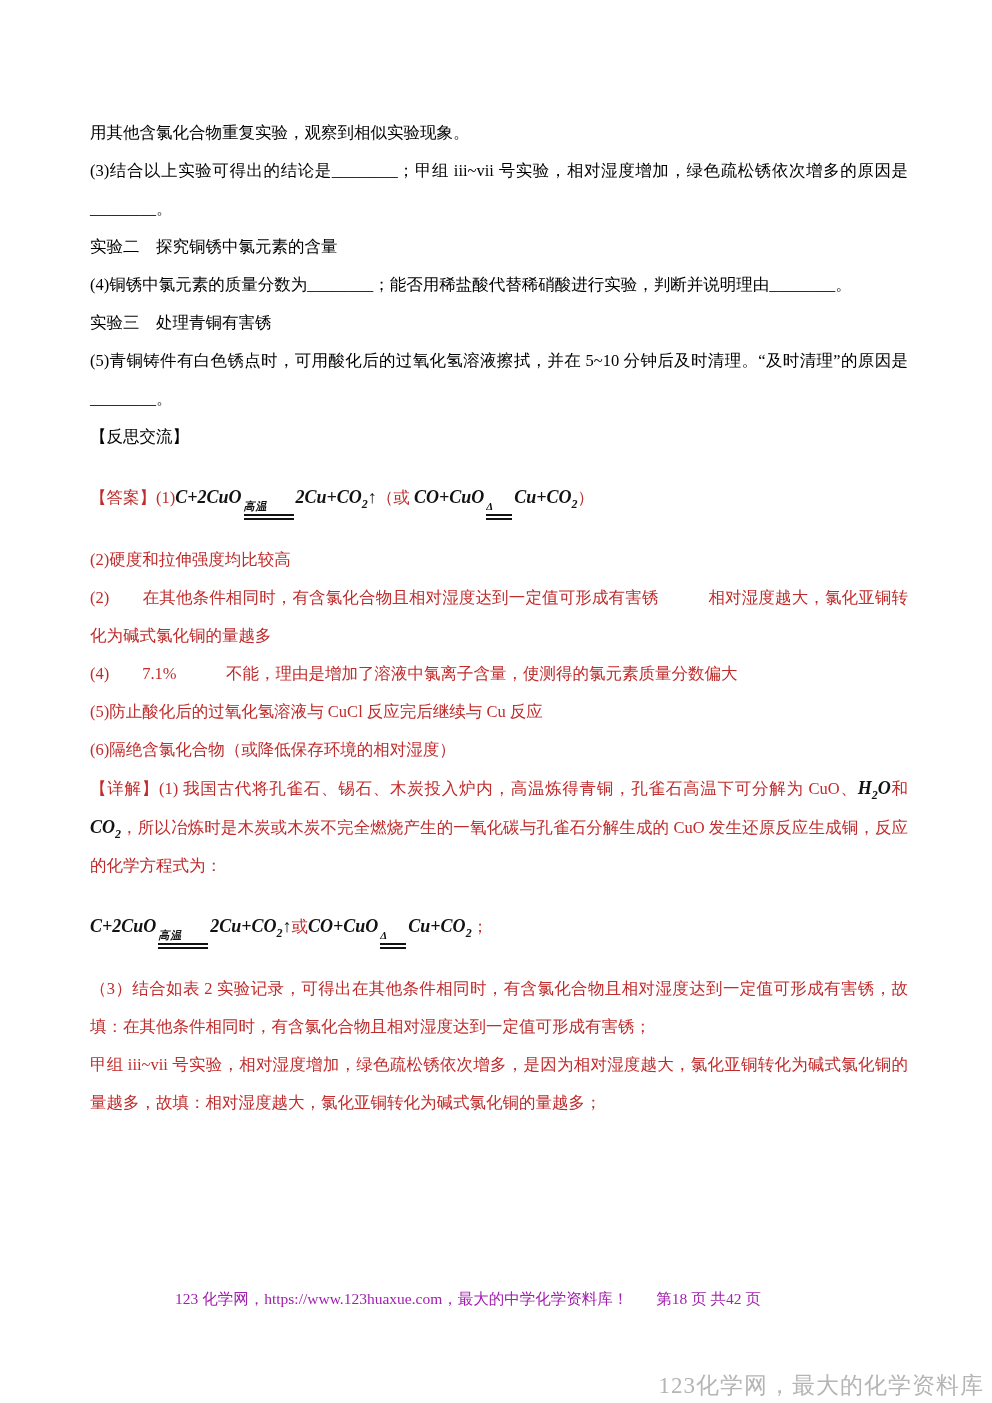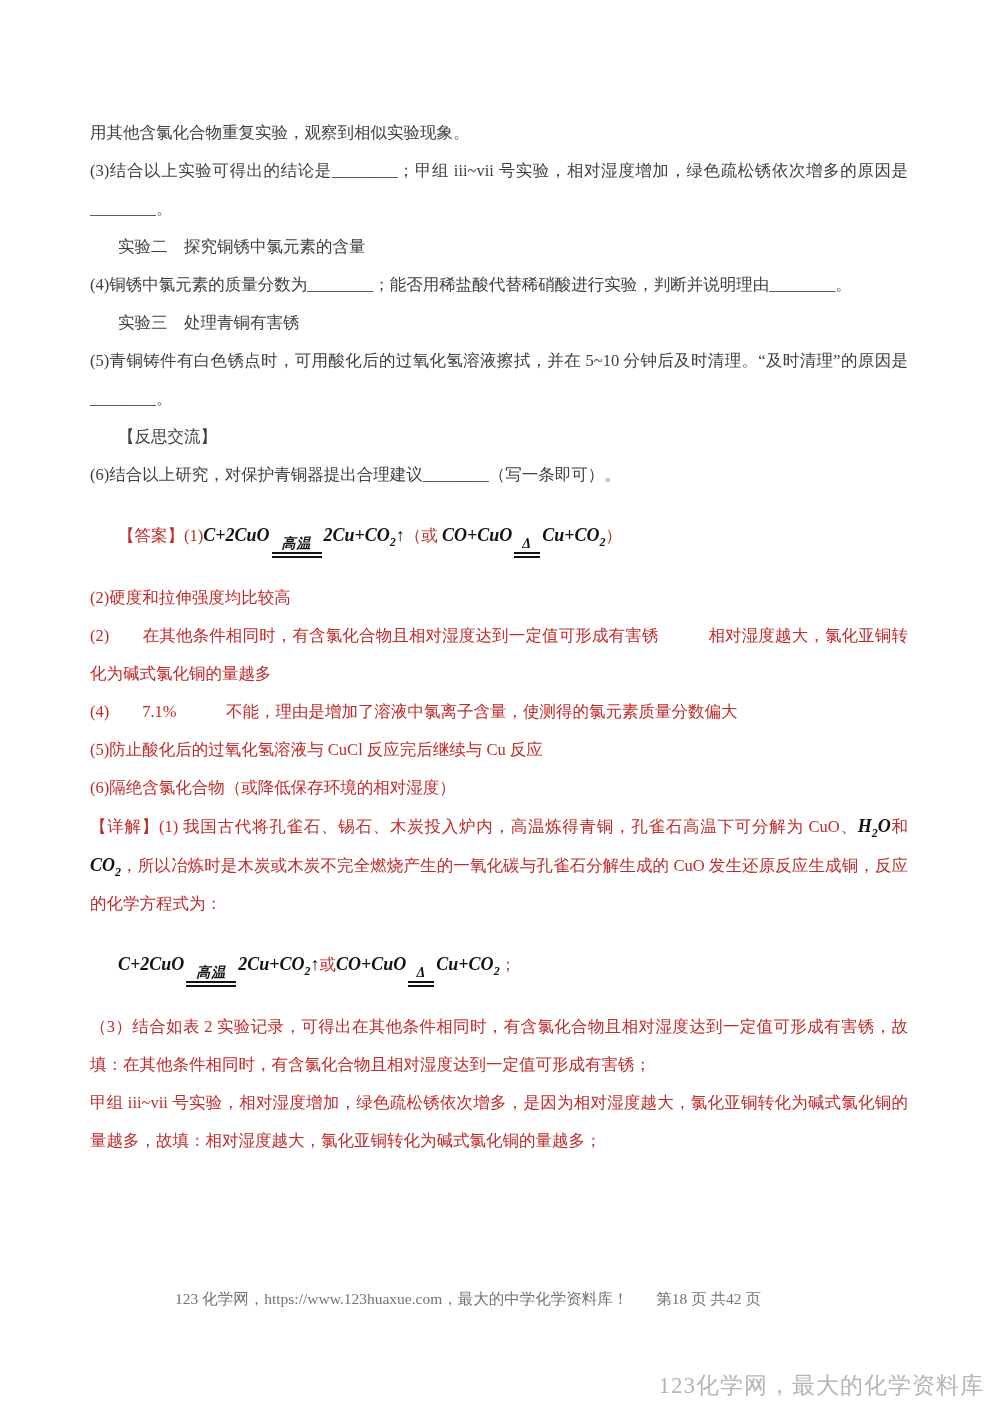--- a/index.html
+++ b/index.html
@@ -15,24 +15,24 @@
     font-family: "Liberation Serif", "DejaVu Serif", serif;
   }
   .content {
     position: absolute;
     left: 90px; top: 114px; width: 818px;
   }
   p.line {
     margin: 0;
     font-size: 16.5px;
     line-height: 38px;
-    color: #404040;
+    color: #000000;
     text-align: justify;
   }
-  p.nojust { text-align: left; margin-left: 28px; }
+  p.nojust { text-align: left; }
   p.red { color: #c02b2b; }
   .chem {
     font-weight: bold;
     color: #121212;
     font-size: 18px;
     white-space: nowrap;
     font-style: italic;
   }
   .chem sub {
     font-size: 12px;
@@ -42,42 +42,42 @@
     padding-top: 22px;
     padding-bottom: 16px;
   }
   .eq-cond {
     display: inline-block;
     vertical-align: -7px;
     margin: 0 2px;
   }
   .eq-cond .cond-label {
     display: block;
-    text-align: center;
-    font-size: 14px;
+    text-align: left;
+    font-size: 11px;
     font-weight: bold;
     color: #121212;
     line-height: 16px;
     letter-spacing: 1px;
   }
   .eq-cond .cond-line {
     display: block;
     height: 2px;
     border-top: 2px solid #121212;
     border-bottom: 2px solid #121212;
     margin-bottom: 5px;
   }
   .cond-wide { min-width: 50px; }
   .cond-narrow { min-width: 26px; }
   .footer {
     position: absolute;
     left: 0; top: 1288px; width: 936px;
     text-align: center;
     font-size: 15.5px;
-    color: #737373;
+    color: #a21caf;
     line-height: 22px;
   }
   .footer .footer-page { margin-left: 28px; }
   .watermark {
     position: absolute;
     right: 8px; top: 1370px;
     font-size: 23px;
     color: #b5b5b5;
     letter-spacing: 1px;
   }
@@ -96,21 +96,20 @@
 
 
     <p class="line"><span>(4)铜锈中氯元素的质量分数为________；能否用稀盐酸代替稀硝酸进行实验，判断并说明理由________。</span></p>
 
     <p class="line nojust"><span>实验三　处理青铜有害锈</span></p>
 
     <p class="line"><span>(5)青铜铸件有白色锈点时，可用酸化后的过氧化氢溶液擦拭，并在 5~10 分钟后及时清理。“及时清理”的原因是________。</span></p>
 
     <p class="line nojust"><span>【反思交流】</span></p>
 
-    <p class="line"><span>(6)结合以上研究，对保护青铜器提出合理建议________（写一条即可）。</span></p>
 
     <p class="line nojust red eq-line"><span>【答案】</span><span>(1)</span><span class="chem"><span>C+2CuO</span><span class="eq-cond cond-wide"><span class="cond-label">高温</span><span class="cond-line"></span></span><span>2Cu+CO</span><sub>2</sub><span>↑</span></span><span>（或 </span><span class="chem"><span>CO+CuO</span><span class="eq-cond cond-narrow"><span class="cond-label">Δ</span><span class="cond-line"></span></span><span>Cu+CO</span><sub>2</sub></span><span>）</span></p>
 
     <p class="line red"><span>(2)硬度和拉伸强度均比较高</span></p>
 
     <p class="line red"><span>(2)　　在其他条件相同时，有含氯化合物且相对湿度达到一定值可形成有害锈　　　相对湿度越大，氯化亚铜转化为碱式氯化铜的量越多</span></p>
 
     <p class="line red"><span>(4)　　7.1%　　　不能，理由是增加了溶液中氯离子含量，使测得的氯元素质量分数偏大</span></p>
 
     <p class="line red"><span>(5)防止酸化后的过氧化氢溶液与 CuCl 反应完后继续与 Cu 反应</span></p>

